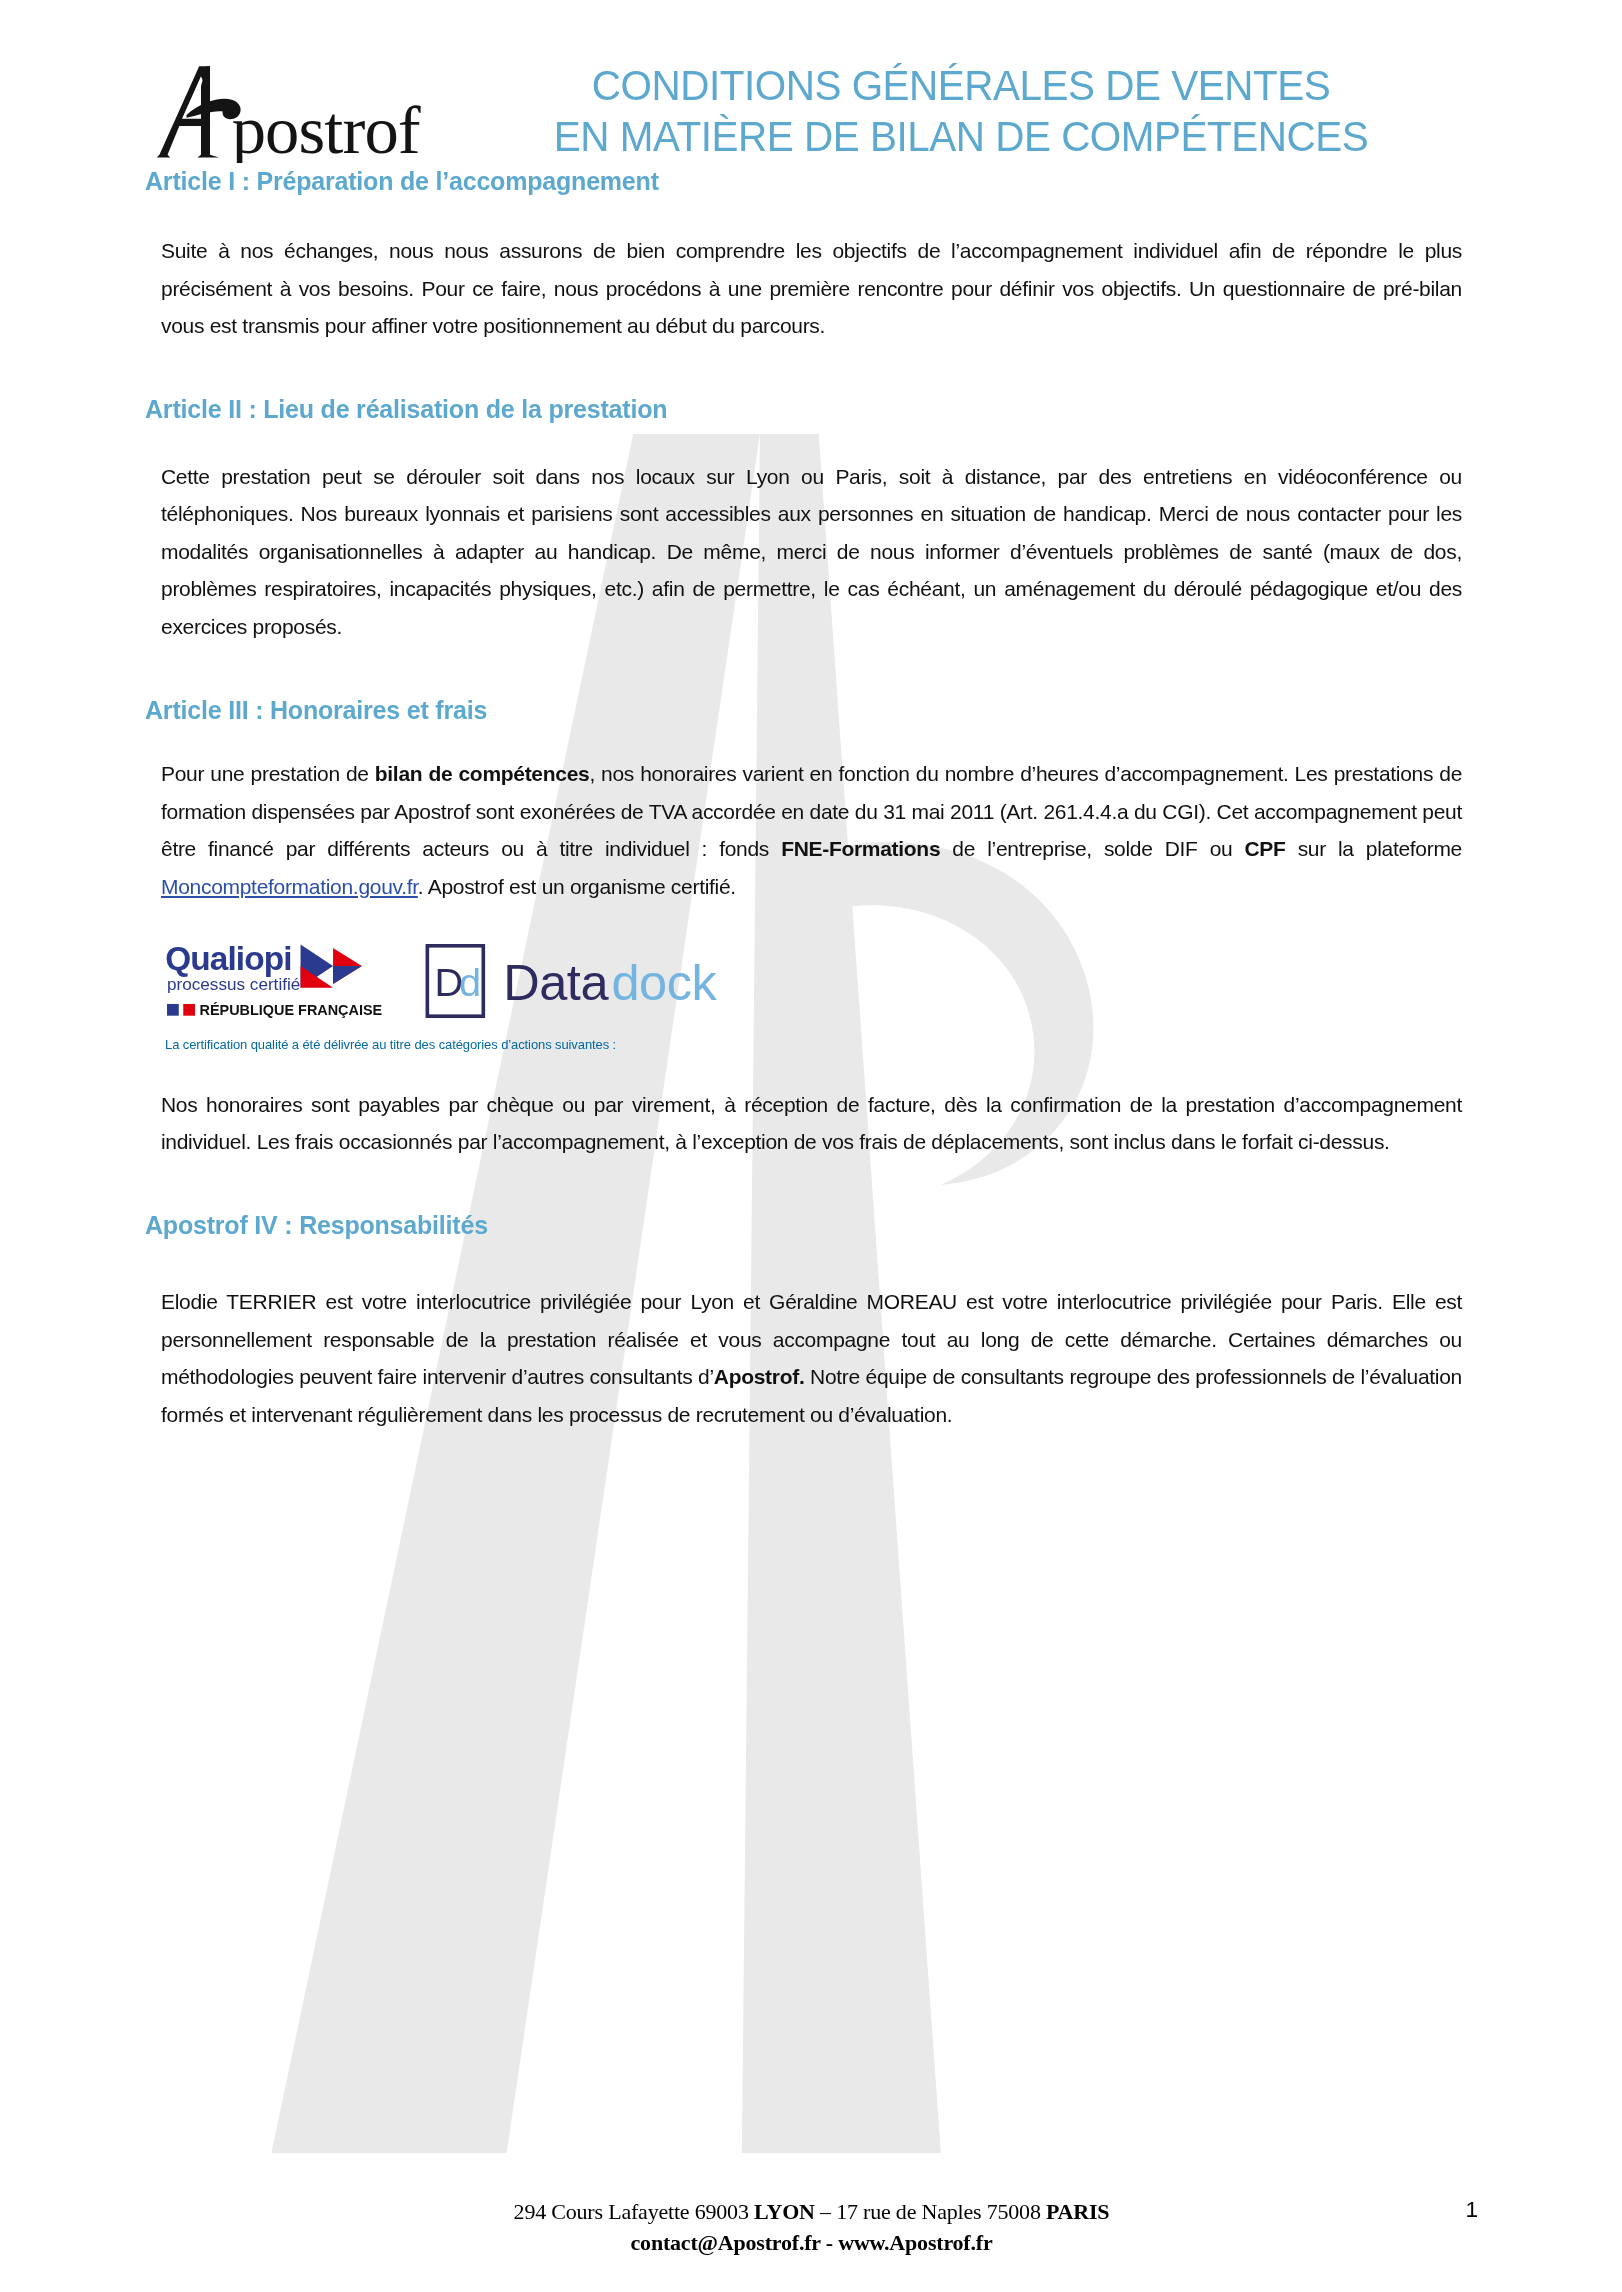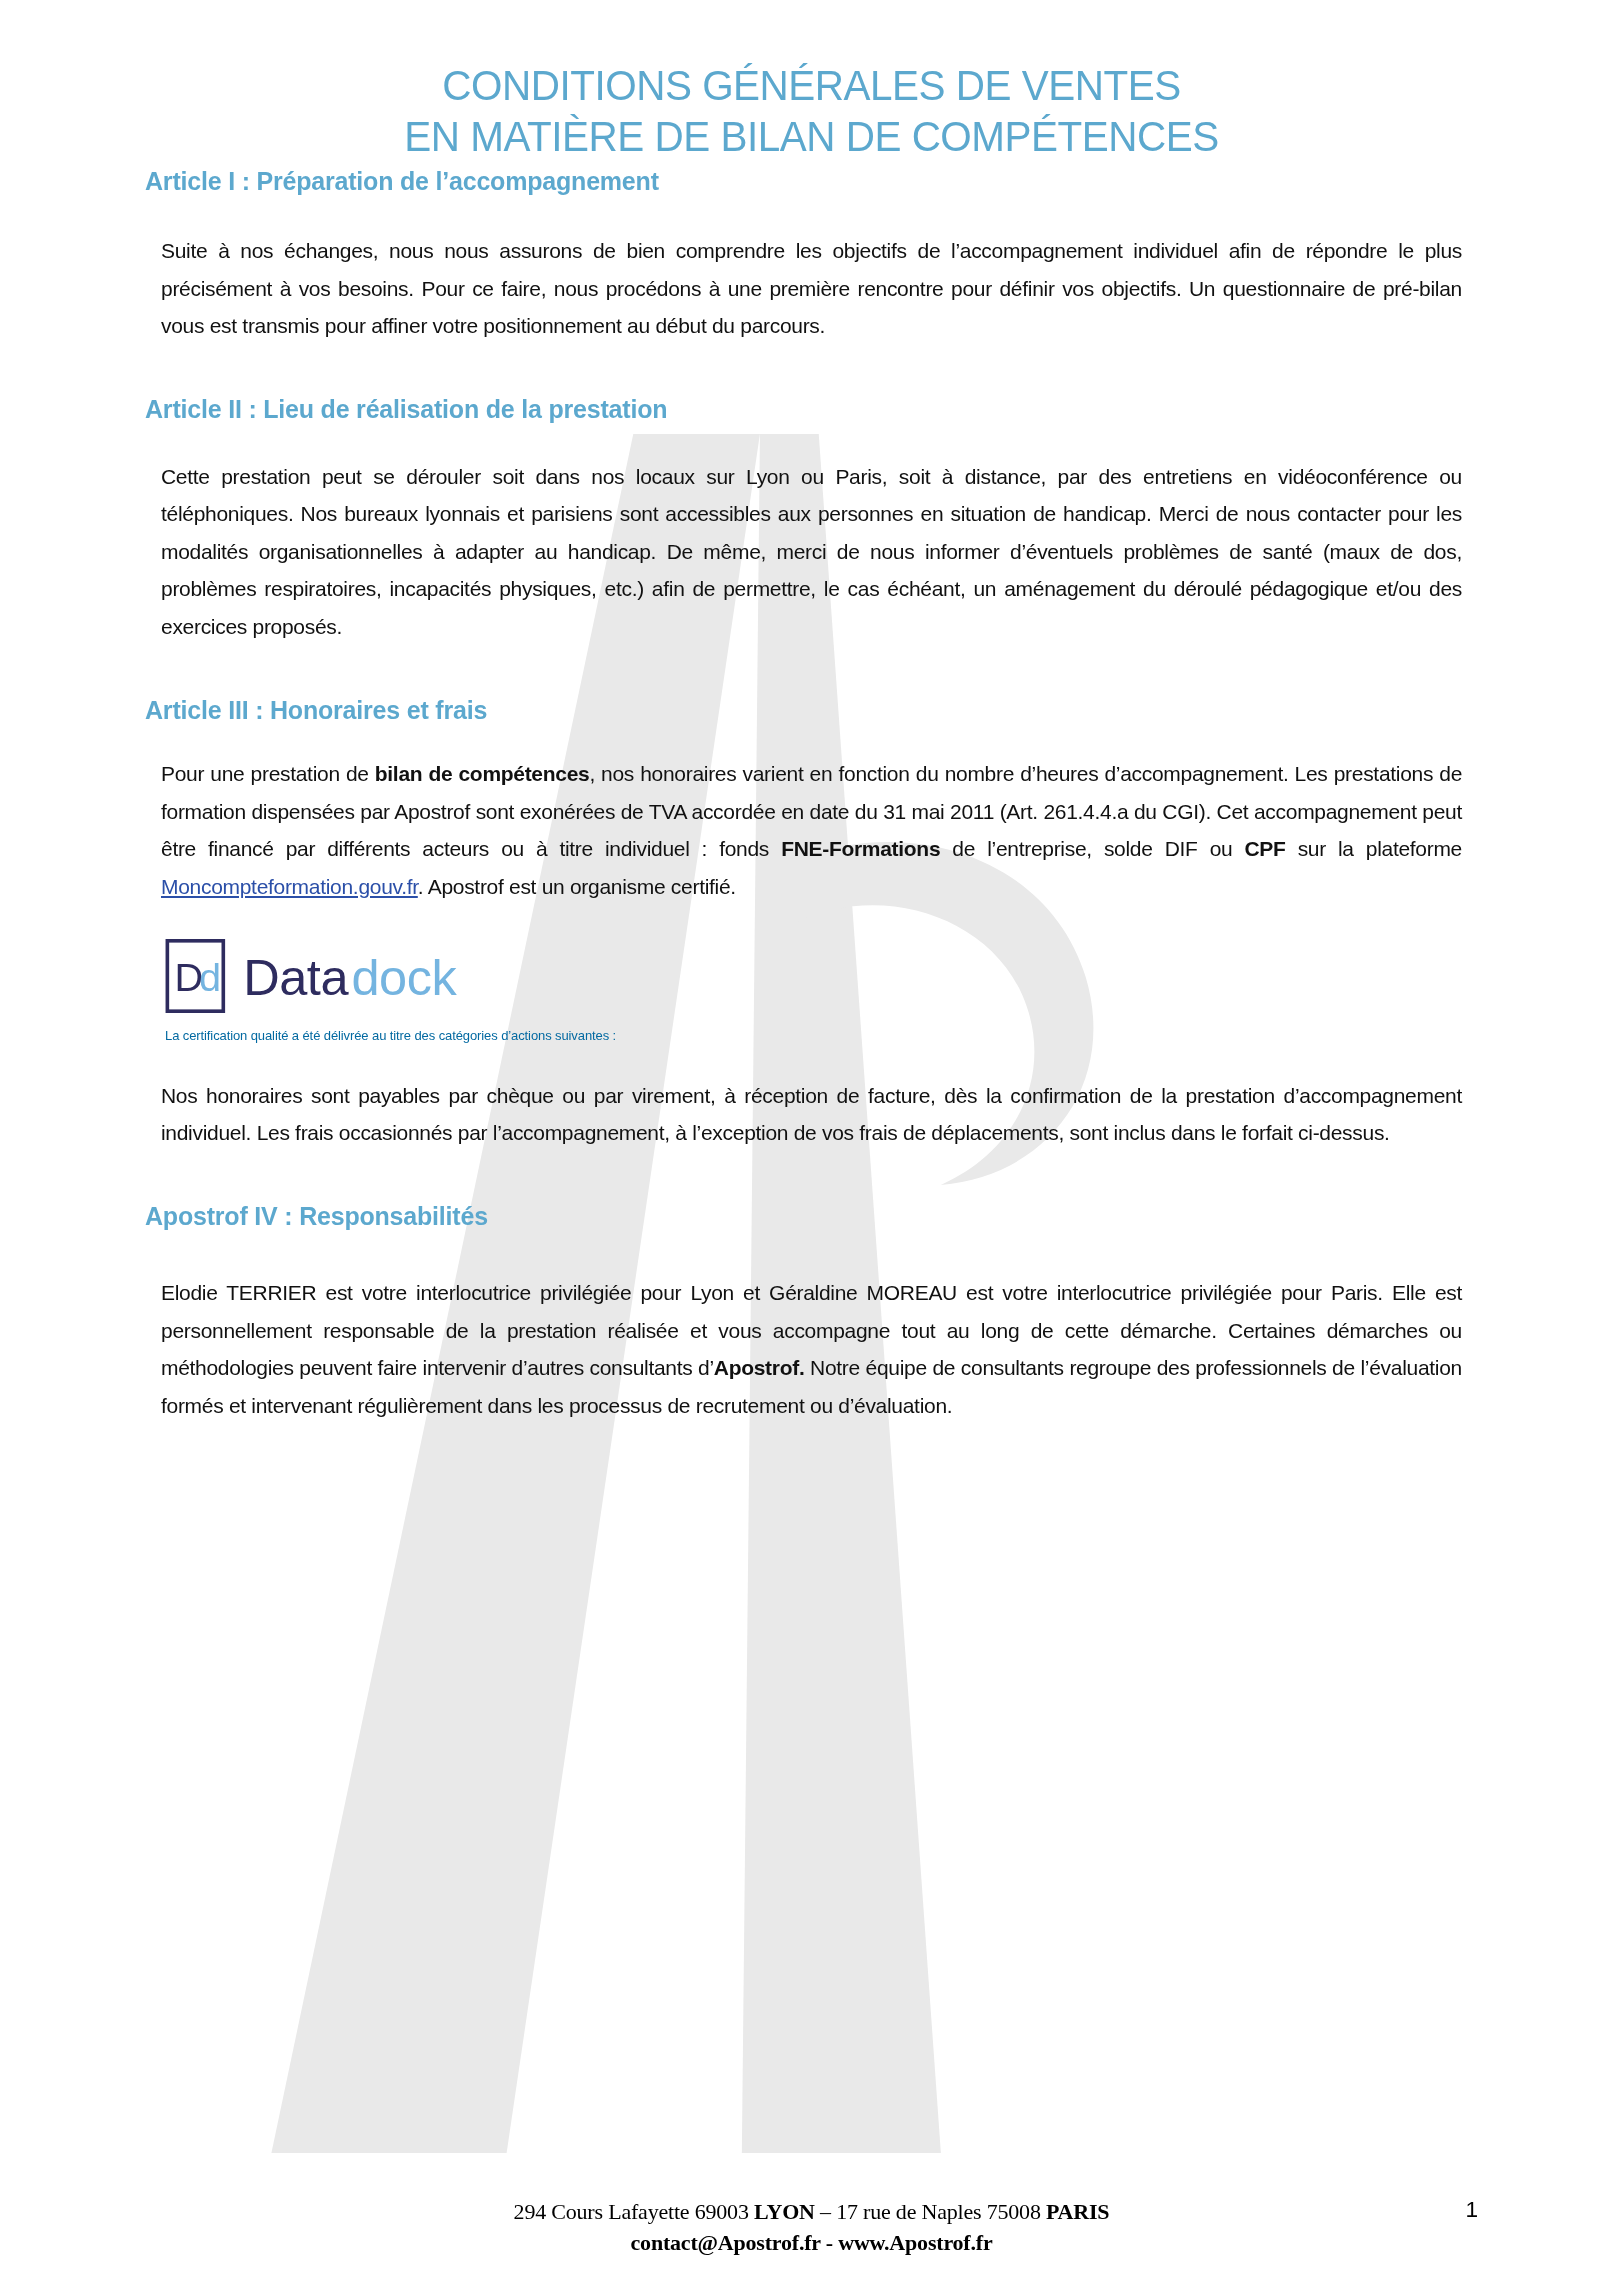--- a/index.html
+++ b/index.html
@@ -183,20 +183,33 @@
 
         <path d="M880 470 C1010 420 1160 470 1200 600 C1235 716 1160 820 1040 830 C1130 790 1165 700 1130 620 C1090 530 970 496 880 540 Z"></path>
       </g>
     </svg>
   </div>
 
   <div class="content">
 
     <div class="header">
 
+      <div class="logo-wrap">
+        <svg class="logo-svg" width="271" height="104" viewBox="0 0 300 115" xmlns="http://www.w3.org/2000/svg" aria-hidden="true">
+          <g fill="#141414">
+
+            <path d="M58 8 L50 8 L6 106 L3 109 L18 109 L15 106 L28 74 L62 74 L62 66 L31 66 L52 19 L62 42 L62 8 Z"></path>
+            <path d="M58 8 L62 8 L62 106 L72 109 L48 109 L52 106 L52 30 Z"></path>
+
+            <path d="M36 62 C56 44 82 40 92 48 C99 54 96 64 88 66 C81 68 75 64 76 58 C64 57 50 62 36 65 Z"></path>
+
+            <text x="86" y="104" font-family="'Liberation Serif', 'DejaVu Serif', serif" font-size="76" letter-spacing="-1">postrof</text>
+          </g>
+        </svg>
+      </div>
 
       <div class="doc-title">
         <span class="line">CONDITIONS GÉNÉRALES DE VENTES</span>
         <span class="line">EN MATIÈRE DE BILAN DE COMPÉTENCES</span>
       </div>
     </div>
 
     <div class="sp-34"></div>
 
     <h2 class="article-heading">Article I : Préparation de l’accompagnement</h2>
@@ -212,20 +225,35 @@
     <div class="sp-38"></div>
 
     <h2 class="article-heading">Article III : Honoraires et frais</h2>
     <div class="sp-16"></div>
     <p class="body"><span>Pour une prestation de </span><b>bilan de compétences</b><span>, nos honoraires varient en fonction du nombre d’heures d’accompagnement. Les prestations de formation dispensées par Apostrof sont exonérées de TVA accordée en date du 31 mai 2011 (Art. 261.4.4.a du CGI). Cet accompagnement peut être financé par différents acteurs ou à titre individuel : fonds </span><b>FNE-Formations</b><span> de l’entreprise, solde DIF ou </span><b>CPF</b><span> sur la plateforme </span><a class="inline-link" href="#">Moncompteformation.gouv.fr</a><span>. Apostrof est un organisme certifié.</span></p>
 
     <div class="sp-20"></div>
 
     <div class="cert-row">
 
+      <div>
+        <svg width="226" height="83" viewBox="0 0 250 92" xmlns="http://www.w3.org/2000/svg" aria-hidden="true">
+          <text x="0" y="34" font-family="'Liberation Sans', sans-serif" font-size="37" font-weight="700" fill="#2B3A8F" letter-spacing="-1">Qualiopi</text>
+          <text x="2" y="57" font-family="'Liberation Sans', sans-serif" font-size="19" fill="#2B3A8F">processus certifié</text>
+
+          <path d="M150 6 L186 30 L150 54 Z" fill="#2B3A8F"></path>
+          <path d="M150 30 L186 54 L150 54 Z" fill="#E1000F"></path>
+          <path d="M186 10 L218 30 L186 50 Z" fill="#E1000F"></path>
+          <path d="M186 30 L218 30 L186 50 Z" fill="#2B3A8F"></path>
+
+          <rect x="2" y="72" width="13" height="13" fill="#2B3A8F"></rect>
+          <rect x="20" y="72" width="13" height="13" fill="#E1000F"></rect>
+          <text x="38" y="84" font-family="'Liberation Sans', sans-serif" font-size="16" font-weight="700" fill="#111111">RÉPUBLIQUE FRANÇAISE</text>
+        </svg>
+      </div>
 
       <div>
         <svg width="335" height="74" viewBox="0 0 370 82" xmlns="http://www.w3.org/2000/svg" aria-hidden="true">
           <rect x="2" y="2" width="62" height="78" fill="none" stroke="#2E2C5F" stroke-width="4"></rect>
           <text x="10" y="58" font-family="'Liberation Sans', sans-serif" font-size="44" fill="#2E2C5F">D</text>
           <text x="37" y="58" font-family="'Liberation Sans', sans-serif" font-size="44" fill="#74B4E0">d</text>
           <text x="86" y="62" font-family="'Liberation Sans', sans-serif" font-size="56" fill="#2E2C5F" letter-spacing="-0.5">Data</text>
           <text x="206" y="62" font-family="'Liberation Sans', sans-serif" font-size="56" fill="#74B4E0" letter-spacing="-0.5">dock</text>
         </svg>
       </div>

